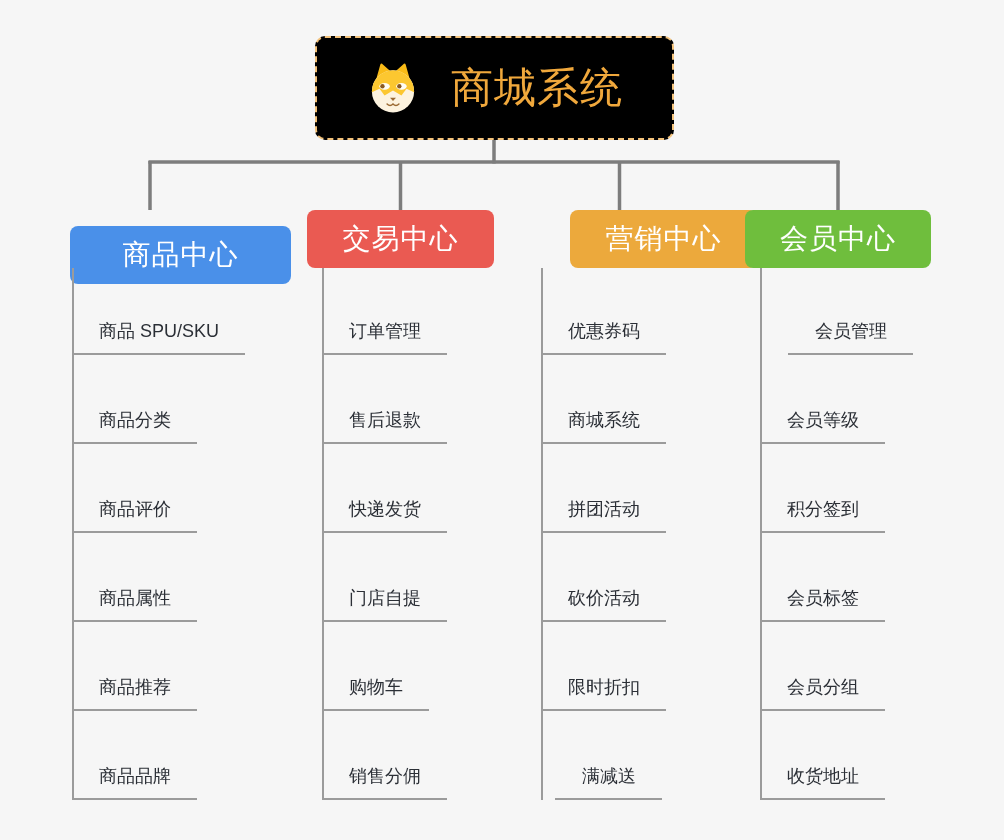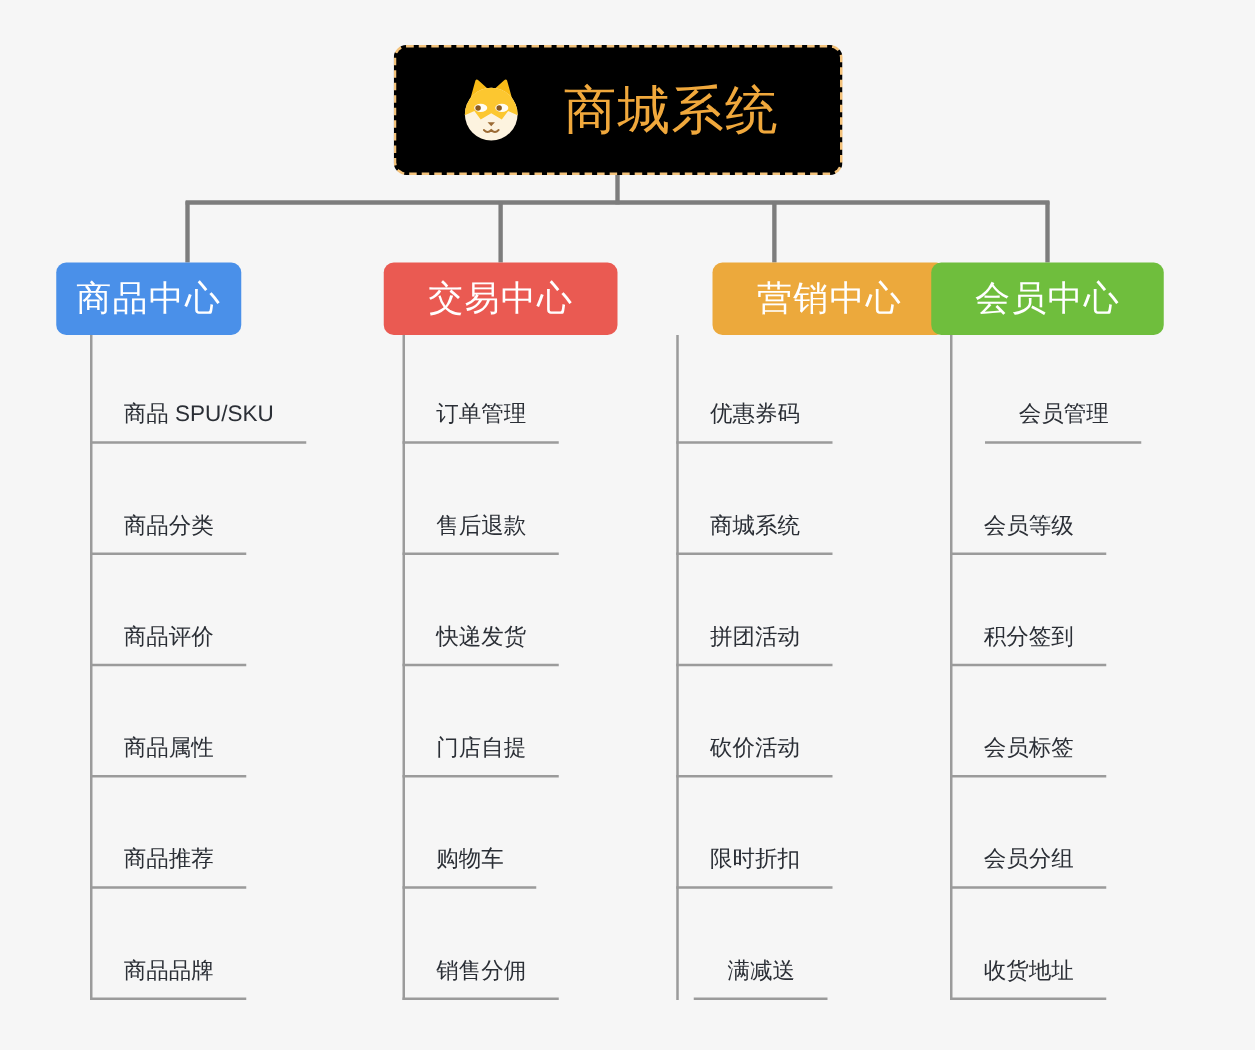--- a/index.html
+++ b/index.html
@@ -93,21 +93,21 @@
       <circle cx="39.5" cy="30" r="2.6" fill="#8a5a20"></circle>
 
       <path d="M28.5 43.5 L35.5 43.5 L32 47.5 Z" fill="#9b6a33"></path>
 
       <path d="M25 51 Q28.5 54.5 32 51 Q35.5 54.5 39 51" stroke="#9b6a33" stroke-width="1.8" fill="none" stroke-linecap="round"></path>
     </svg>
     <span class="root-title">商城系统</span>
   </div>
 
   <div id="branches">
-      <div class="branch-node" style="left: 45px; width: 148px; background: rgb(74, 144, 233);">
+      <div class="branch-node" style="left: 70px; width: 221px; background: rgb(74, 144, 233); margin-top: 16px;">
         <span>商品中心</span>
       </div>
       <div class="col-line" style="left: 72px; top: 268px; height: 532px; background: rgb(155, 155, 155);"></div>
       <div class="child-item" style="left: 72px; top: 315px; color: rgb(43, 47, 54); border-bottom-color: rgb(155, 155, 155);">商品 SPU/SKU</div>
       <div class="child-item" style="left: 72px; top: 404px; color: rgb(43, 47, 54); border-bottom-color: rgb(155, 155, 155);">商品分类</div>
       <div class="child-item" style="left: 72px; top: 493px; color: rgb(43, 47, 54); border-bottom-color: rgb(155, 155, 155);">商品评价</div>
       <div class="child-item" style="left: 72px; top: 582px; color: rgb(43, 47, 54); border-bottom-color: rgb(155, 155, 155);">商品属性</div>
       <div class="child-item" style="left: 72px; top: 671px; color: rgb(43, 47, 54); border-bottom-color: rgb(155, 155, 155);">商品推荐</div>
       <div class="child-item" style="left: 72px; top: 760px; color: rgb(43, 47, 54); border-bottom-color: rgb(155, 155, 155);">商品品牌</div>
       <div class="branch-node" style="left: 307px; width: 187px; background: rgb(234, 90, 82);">

